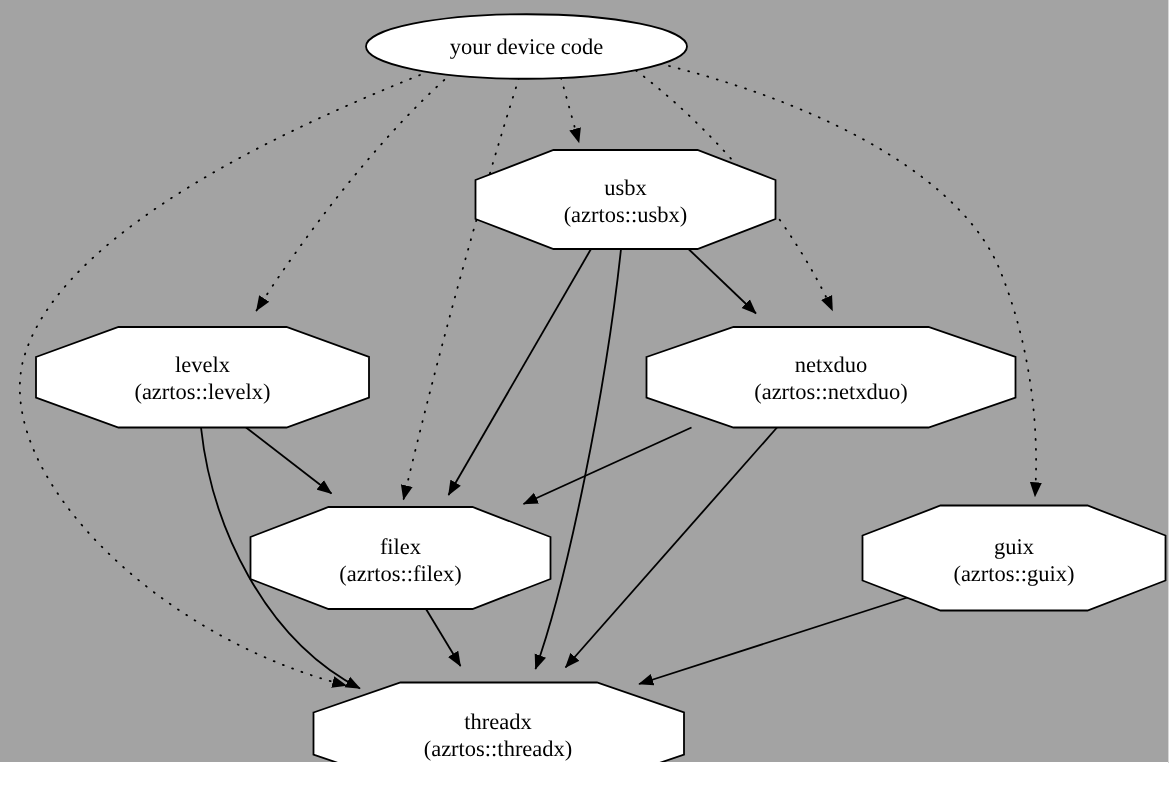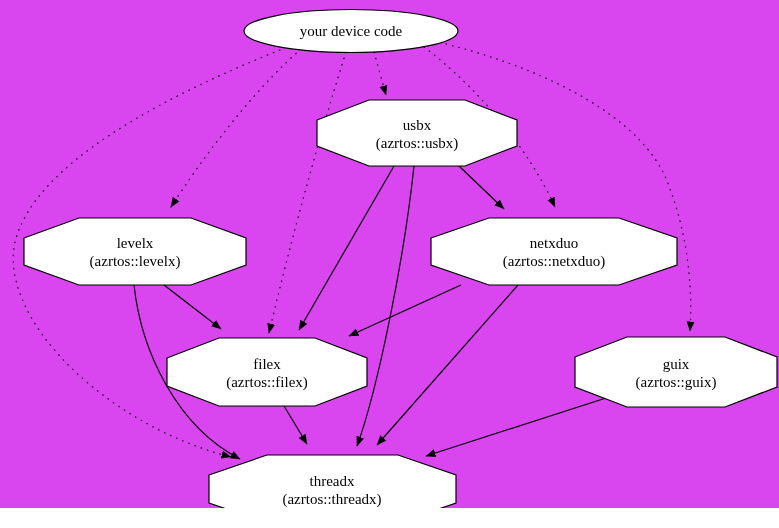--- a/index.html
+++ b/index.html
@@ -4,21 +4,21 @@
 <style>
   html, body {
     margin: 0;
     padding: 0;
     background: #ffffff;
   }
   .canvas {
     position: relative;
     width: 779px;
     height: 508px;
-    background: #d946ef;
+    background: #a3a3a3;
     overflow: hidden;
   }
   svg {
     display: block;
   }
   .node-shape {
     fill: #ffffff;
     stroke: #000000;
     stroke-width: 1.2;
   }

